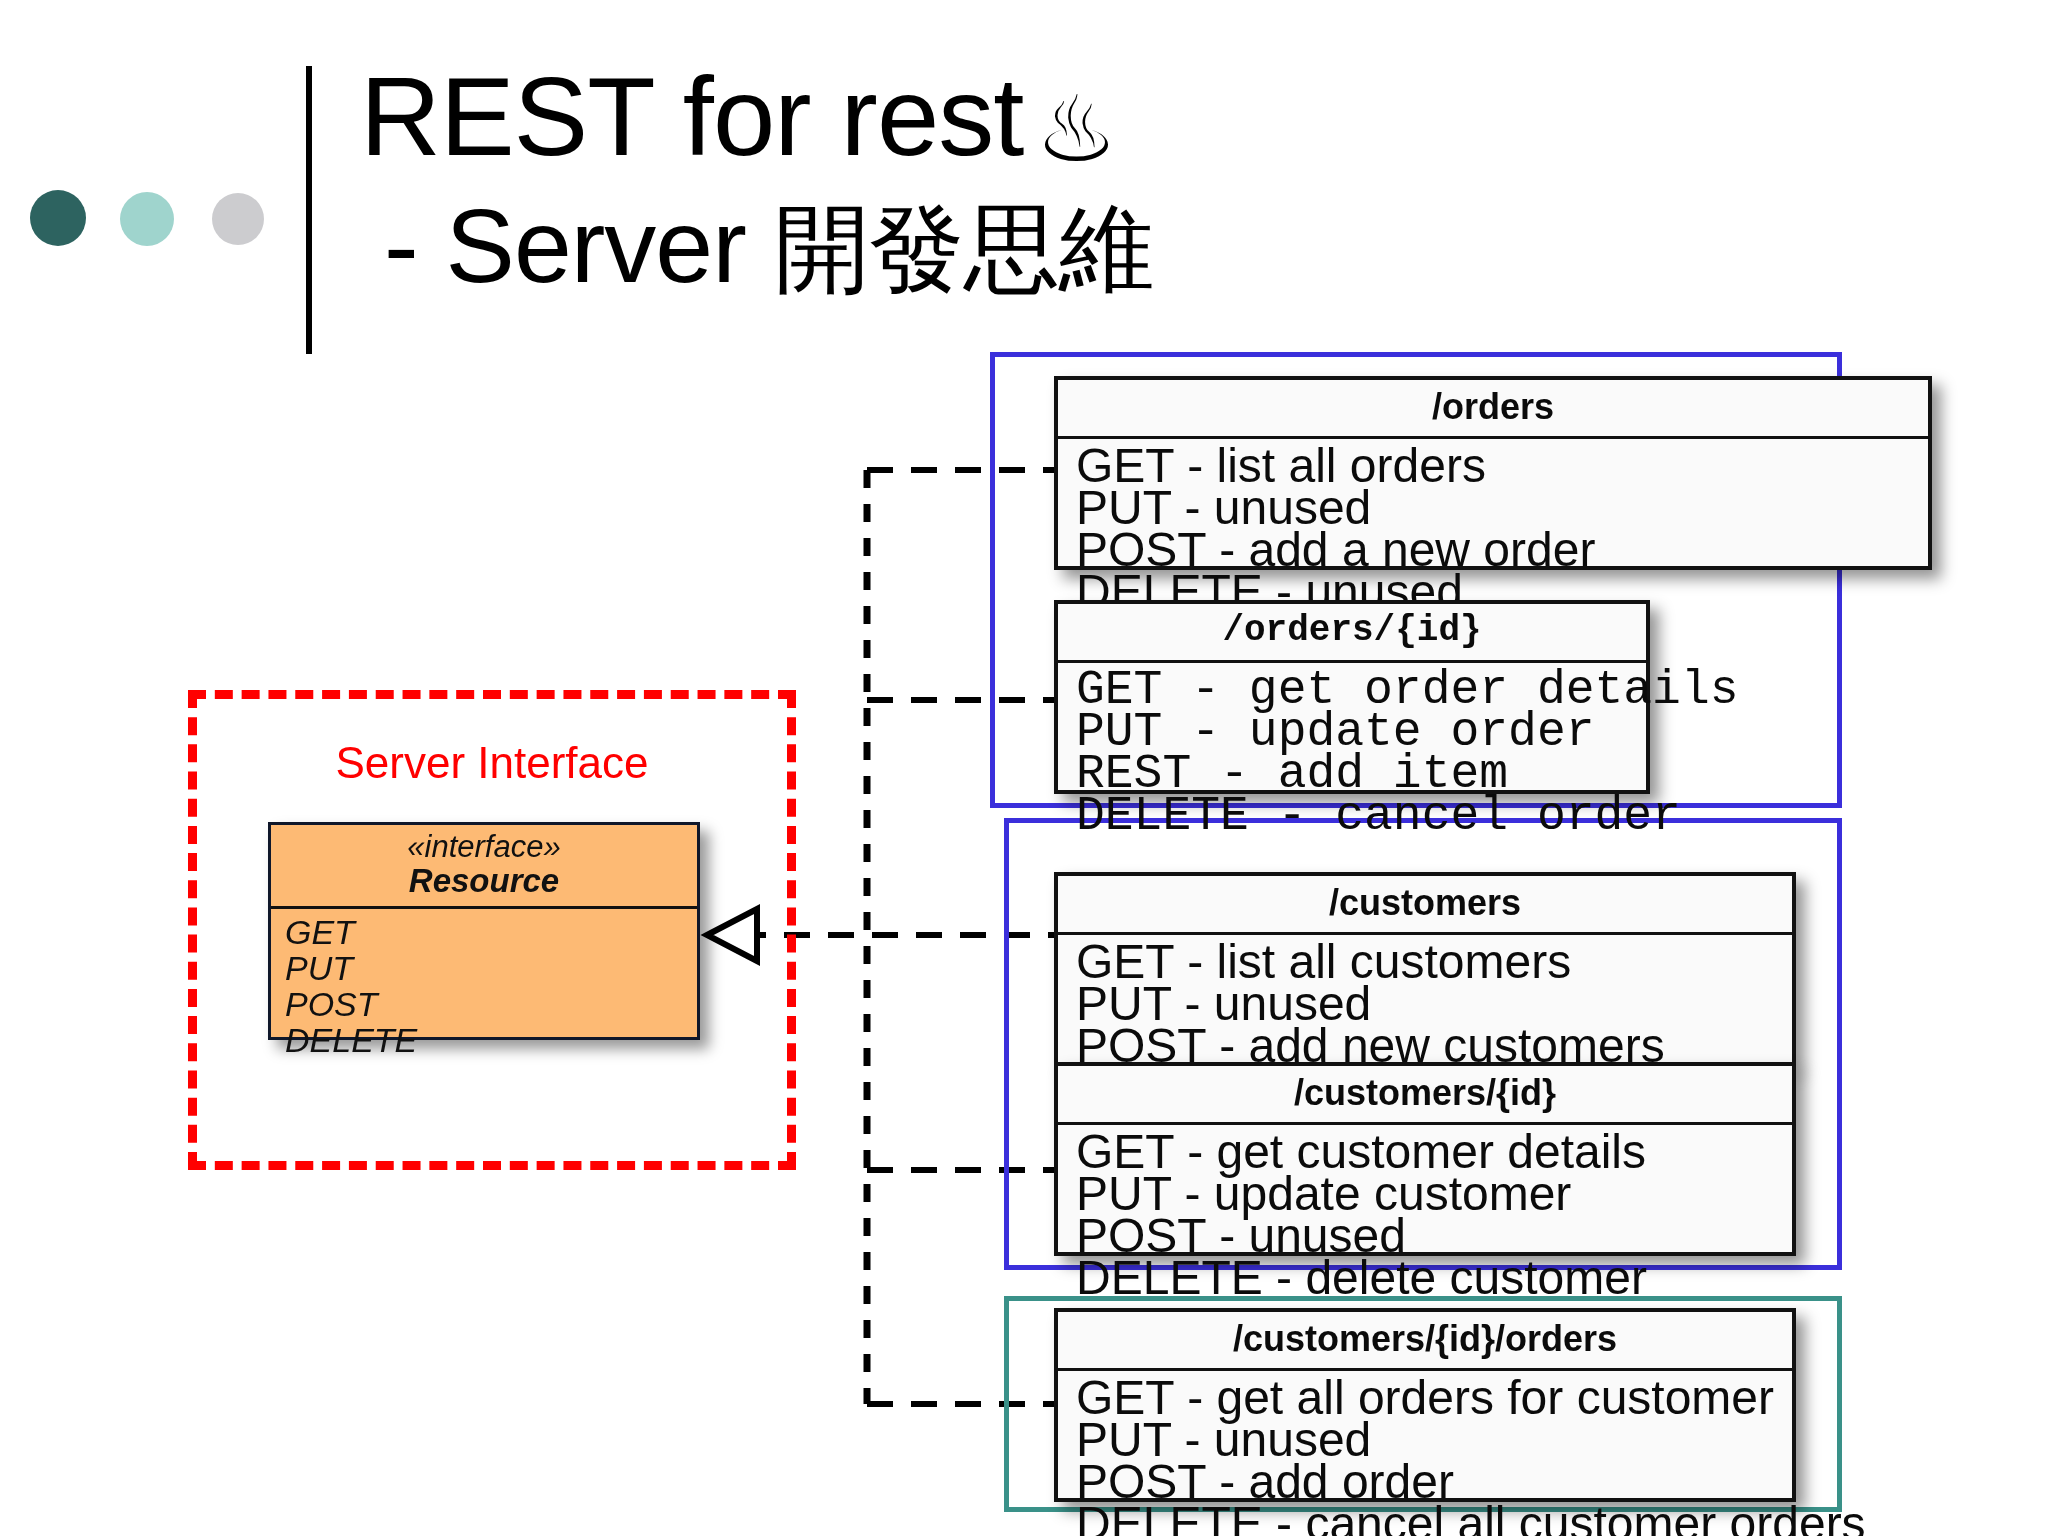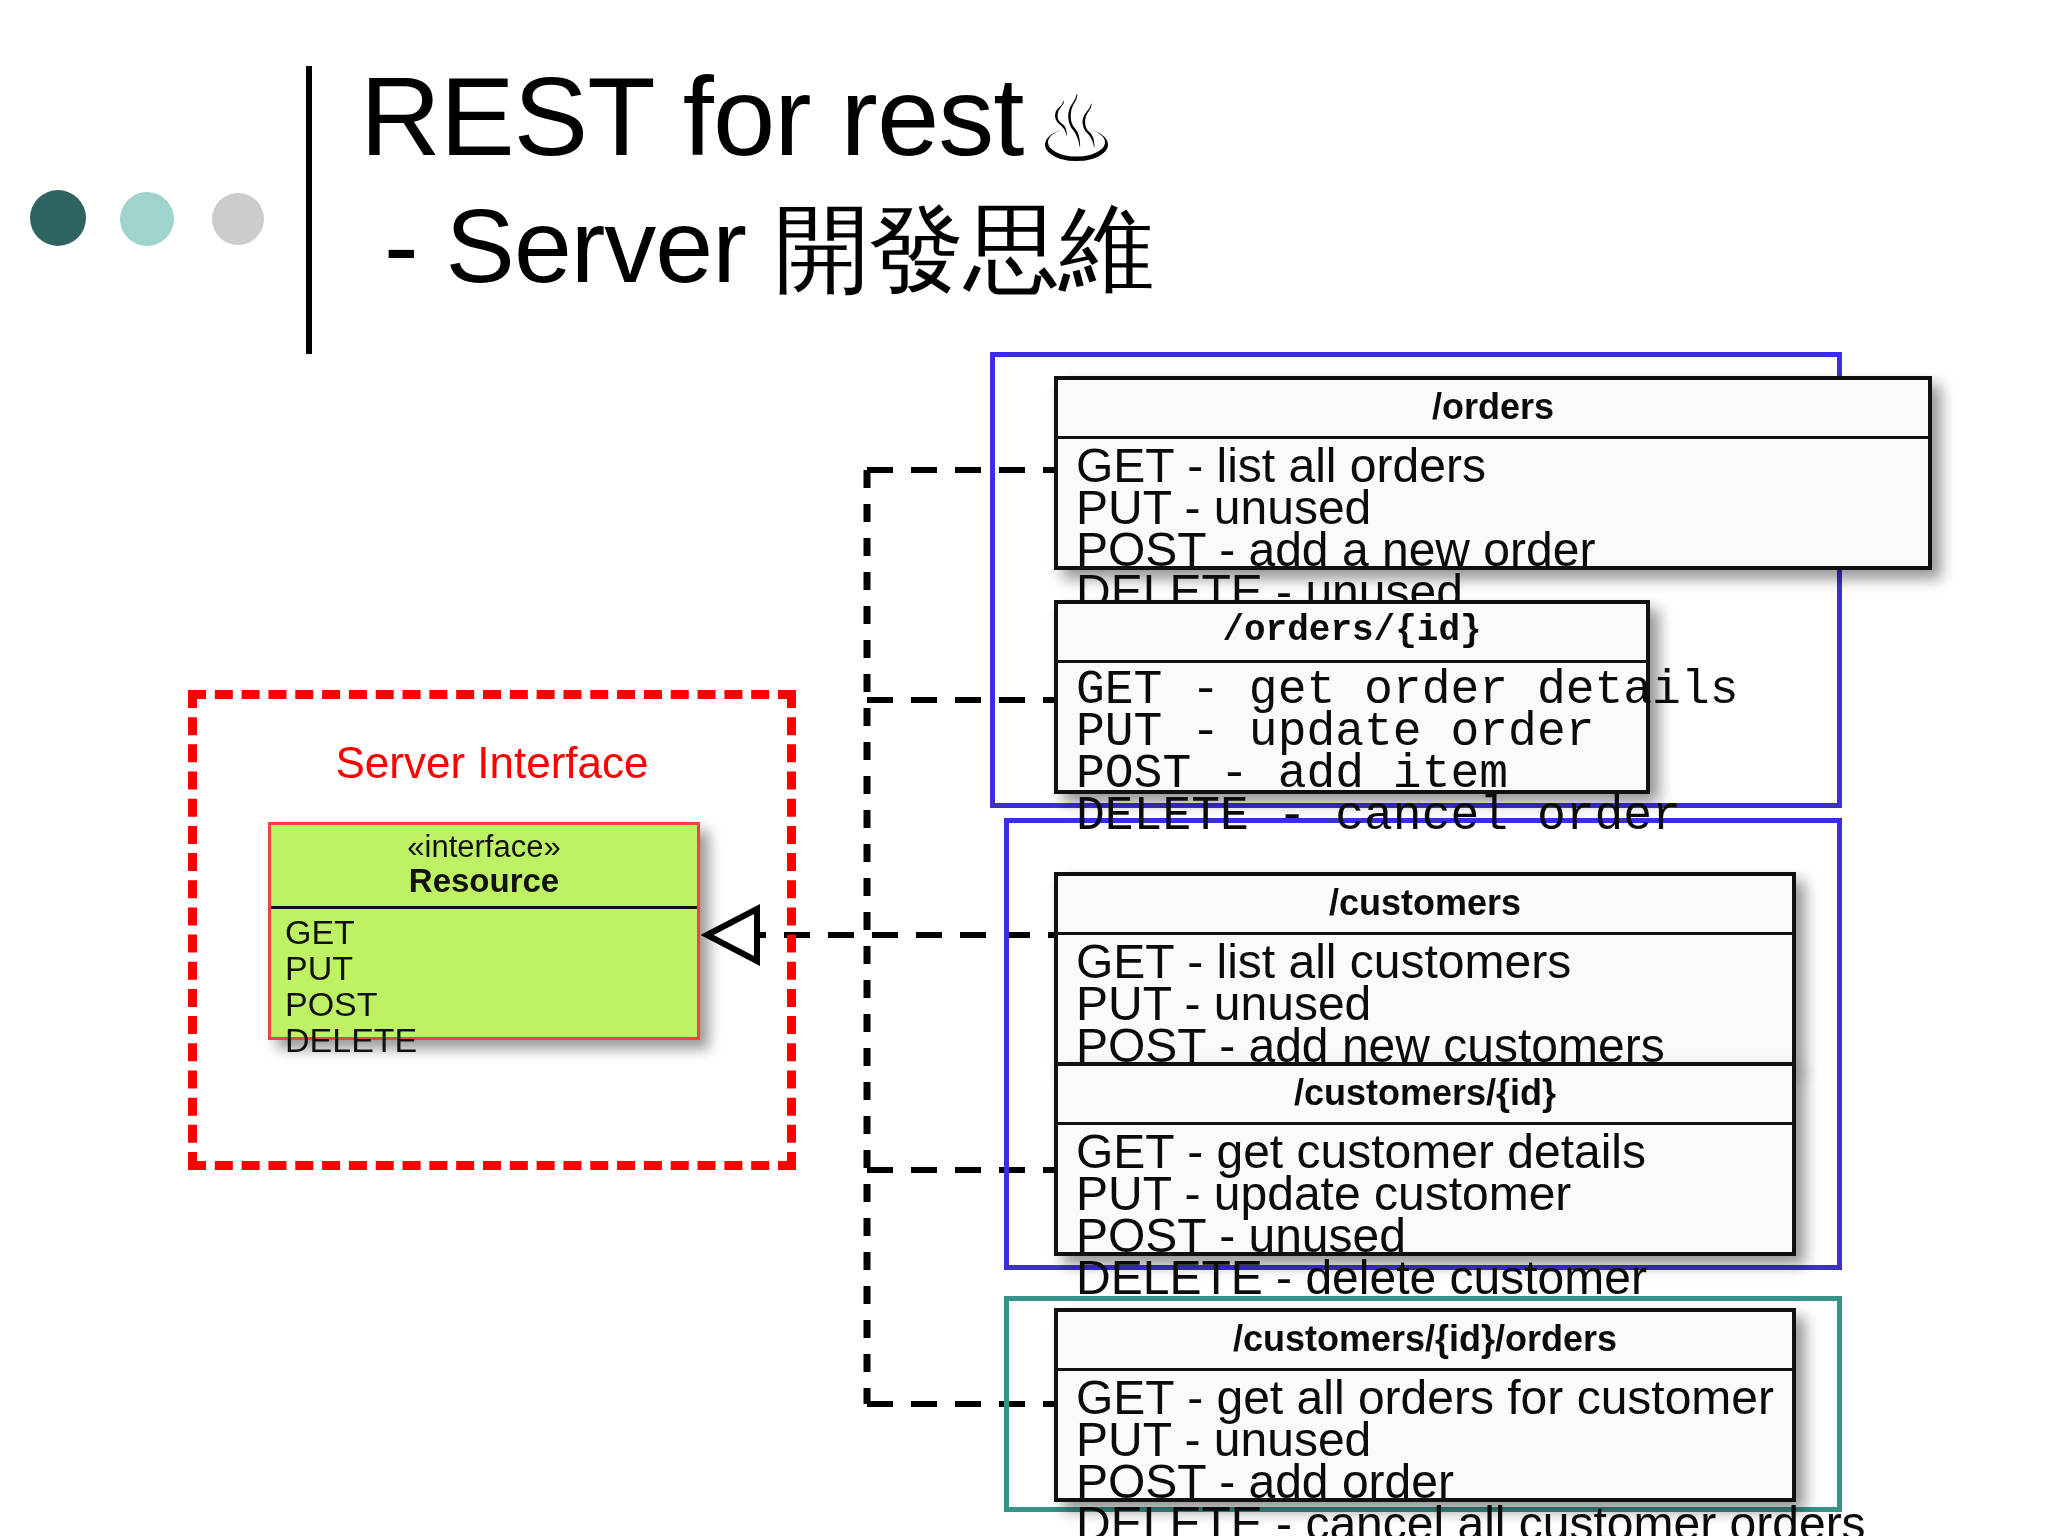--- a/index.html
+++ b/index.html
@@ -94,24 +94,25 @@
     text-align: center;
     color: #ff0000;
     font-size: 44px;
     line-height: 52px;
     white-space: nowrap;
   }
 
   
   .uml-box {
     position: absolute;
-    border: 3px solid #ef4444;
-    background: #bef264;
+    border: 3px solid #0f172a;
+    background: #fdba74;
     box-shadow: 9px 9px 13px rgba(0,0,0,0.40);
     box-sizing: border-box;
+    font-style: italic;
   }
   .resource-box {
     left: 268px;
     top: 822px;
     width: 432px;
     height: 218px;
   }
   .resource-head {
     border-bottom: 3px solid #111111;
     padding: 6px 0 8px 0;
@@ -248,21 +249,21 @@
       <div class="ep-row">POST - add a new order</div>
       <div class="ep-row">DELETE -  unused</div>
     </div>
   </div>
 
   <div class="ep-box ep-orders-id">
     <div class="ep-head">/orders/{id}</div>
     <div class="ep-body">
       <div class="ep-row">GET - get order details</div>
       <div class="ep-row">PUT - update order</div>
-      <div class="ep-row">POST - add item</div>
+      <div class="ep-row">REST - add item</div>
       <div class="ep-row">DELETE - cancel order</div>
     </div>
   </div>
 
   <div class="ep-box ep-customers">
     <div class="ep-head">/customers</div>
     <div class="ep-body">
       <div class="ep-row">GET - list all customers</div>
       <div class="ep-row">PUT - unused</div>
       <div class="ep-row">POST - add new customers</div>

